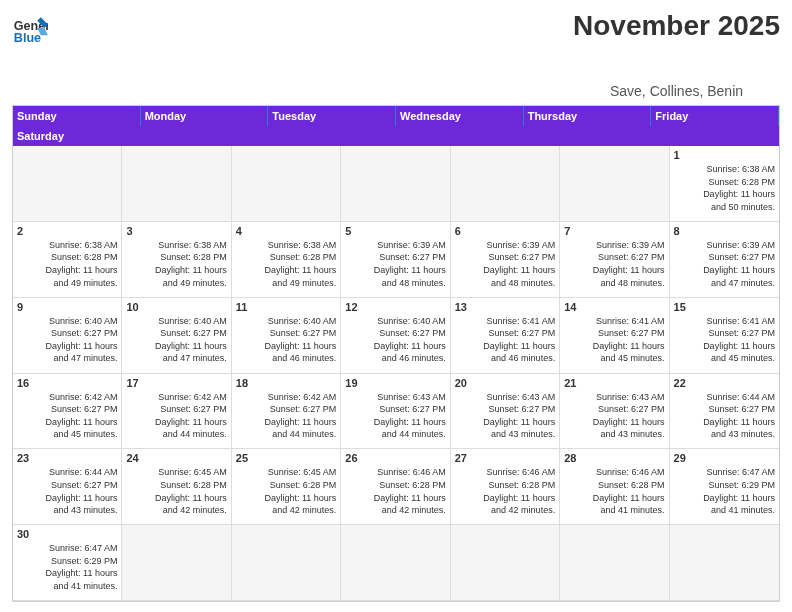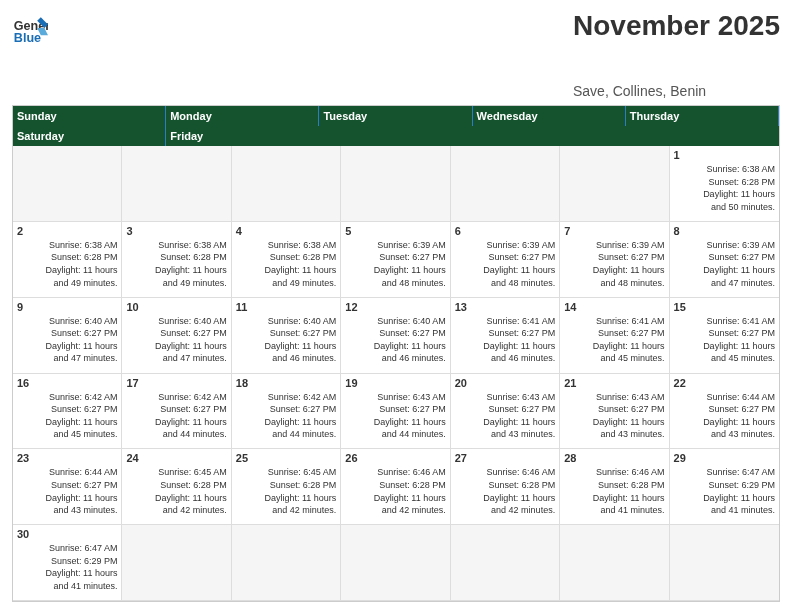--- a/index.html
+++ b/index.html
@@ -26,42 +26,42 @@
     .logo {
       display: flex;
       align-items: center;
       gap: 4px;
     }
     .logo-icon {
       width: 36px;
       height: 36px;
     }
     .title-block {
-      text-align: left;
+      text-align: center;
     }
     .month-title {
       font-size: 28px;
       color: #333;
       font-weight: bold;
     }
     .subtitle {
       font-size: 14px;
       color: #555;
       margin-top: 41px;
     }
     .calendar {
       border: 1px solid #ccc;
       flex: 1;
       display: flex;
       flex-direction: column;
     }
     .cal-header {
       display: grid;
-      grid-template-columns: repeat(5, 1fr);
-      background: #14532d;
+      grid-template-columns: repeat(6, 1fr);
+      background: #6d28d9;
     }
     .cal-header-cell {
       color: #fff;
       font-size: 11px;
       font-weight: bold;
       padding: 4px 4px;
       border-right: 1px solid #2a7ec5;
       text-align: left;
     }
     .cal-header-cell:last-child { border-right: none; }
@@ -116,22 +116,22 @@
     </div>
   </div>
 
   <div class="calendar">
     <div class="cal-header" id="cal-header">
         <div class="cal-header-cell">Sunday</div>
         <div class="cal-header-cell">Monday</div>
         <div class="cal-header-cell">Tuesday</div>
         <div class="cal-header-cell">Wednesday</div>
         <div class="cal-header-cell">Thursday</div>
+        <div class="cal-header-cell">Friday</div>
         <div class="cal-header-cell">Saturday</div>
-        <div class="cal-header-cell">Friday</div>
       </div>
     <div class="cal-body" id="cal-body">
         <div class="cal-cell empty"></div>
         <div class="cal-cell empty"></div>
         <div class="cal-cell empty"></div>
         <div class="cal-cell empty"></div>
         <div class="cal-cell empty"></div>
         <div class="cal-cell empty"></div>
         <div class="cal-cell">
           <span class="day-num">1</span>

